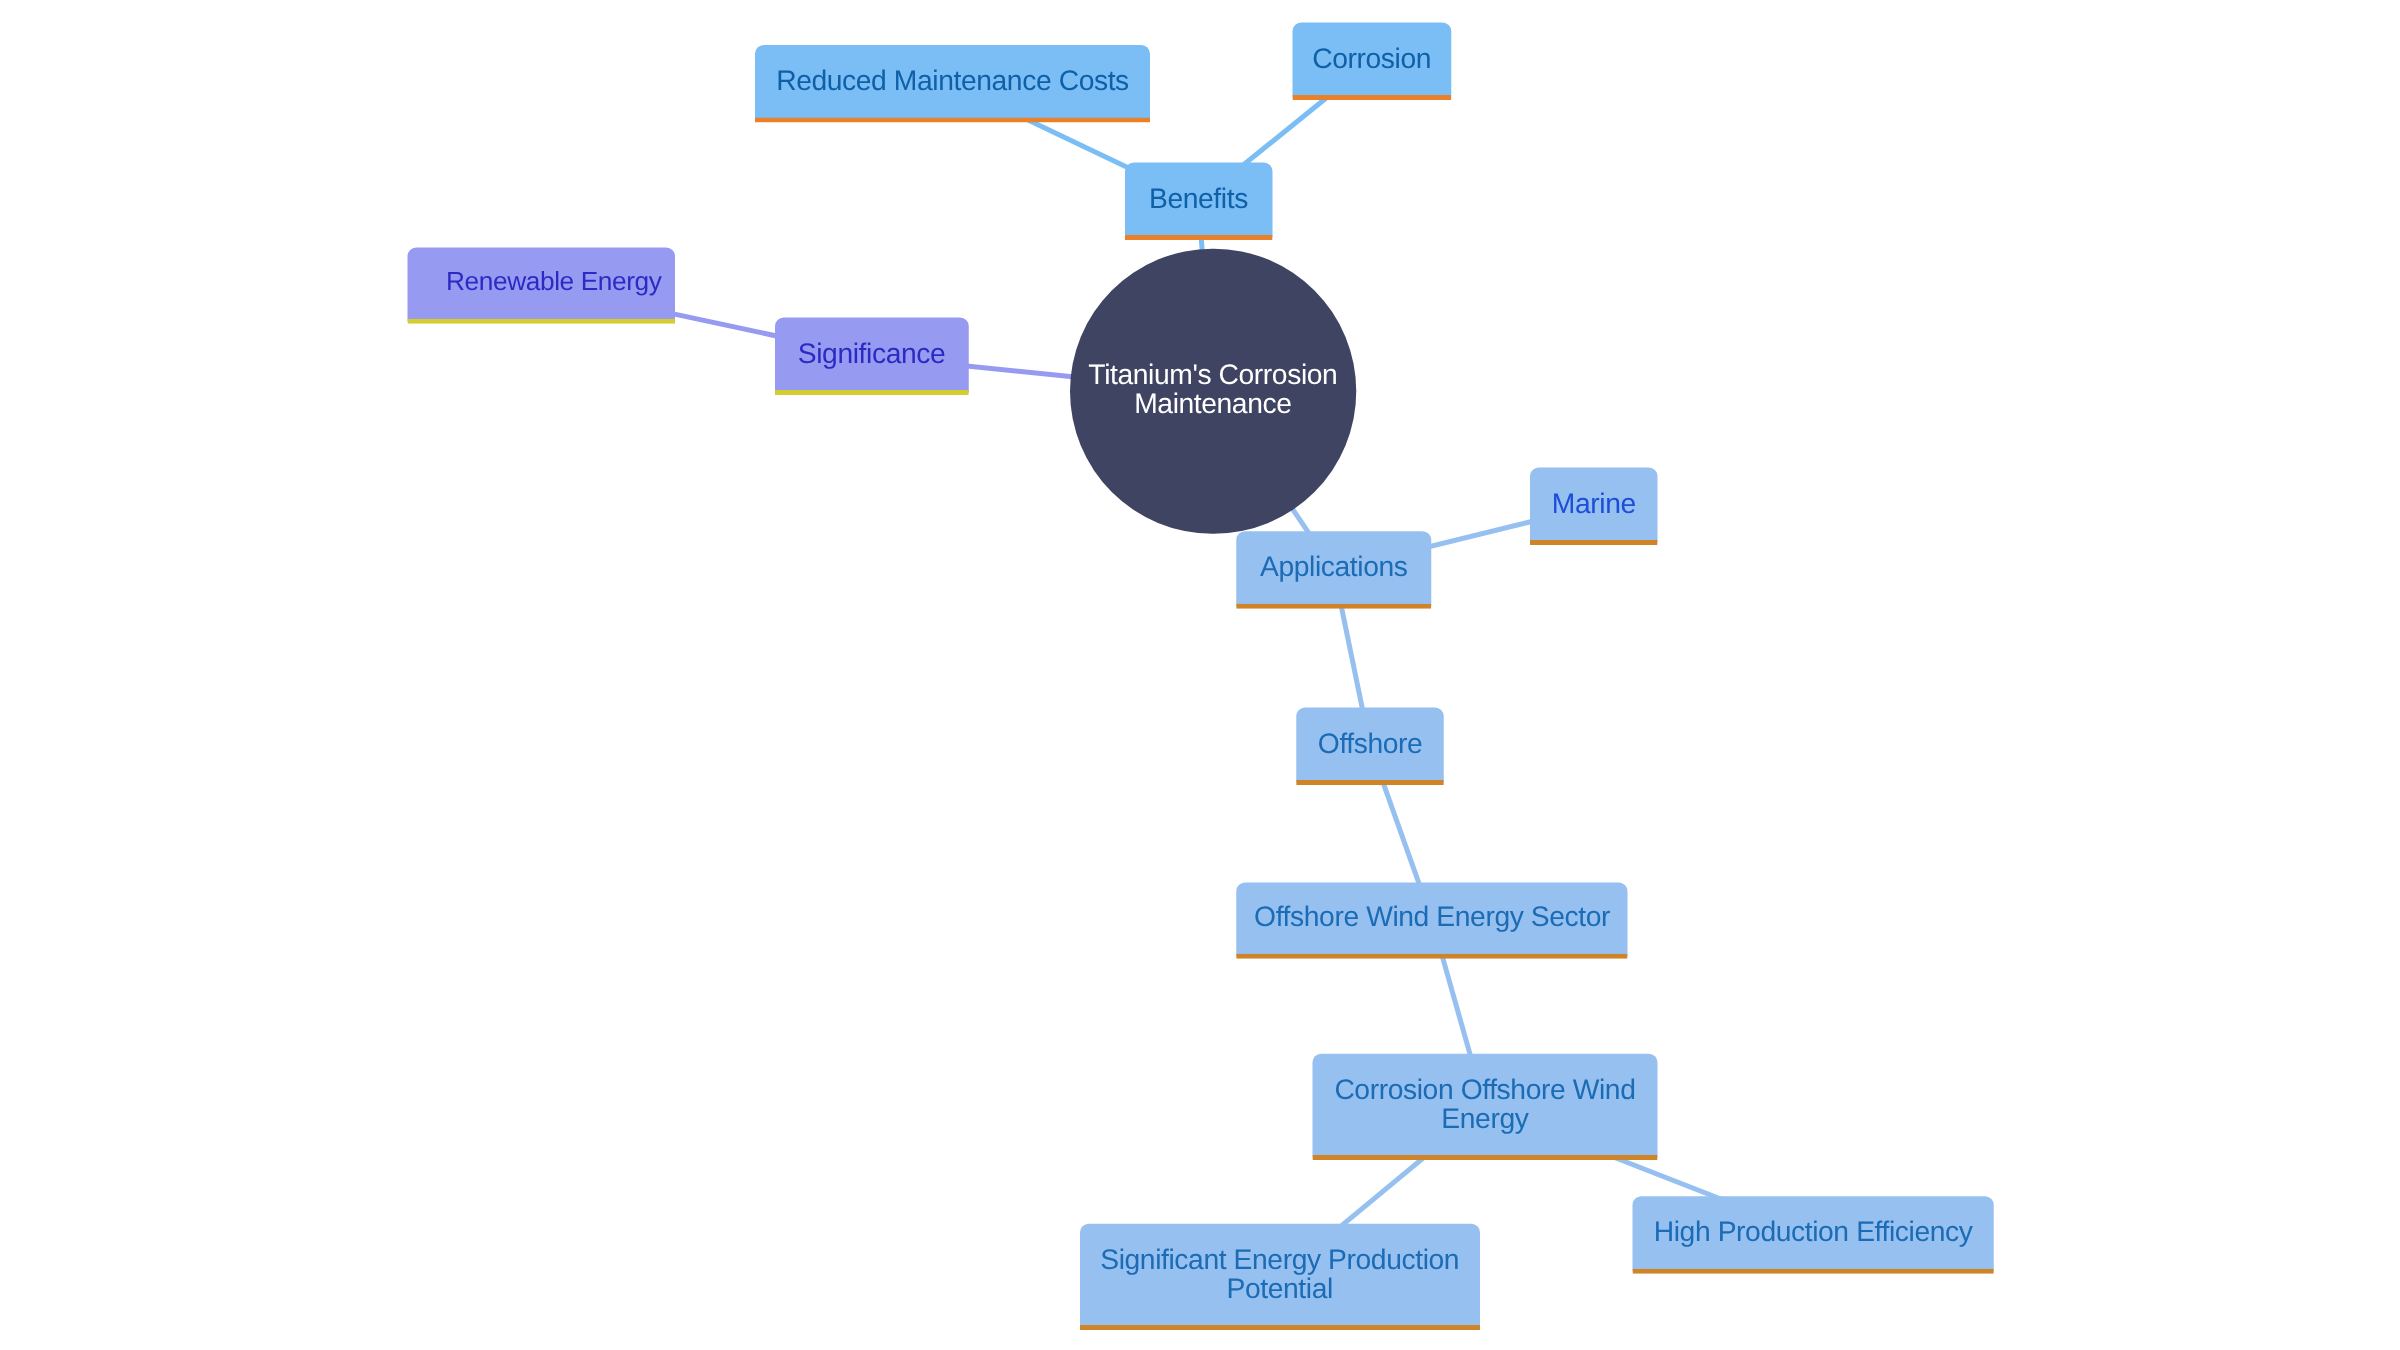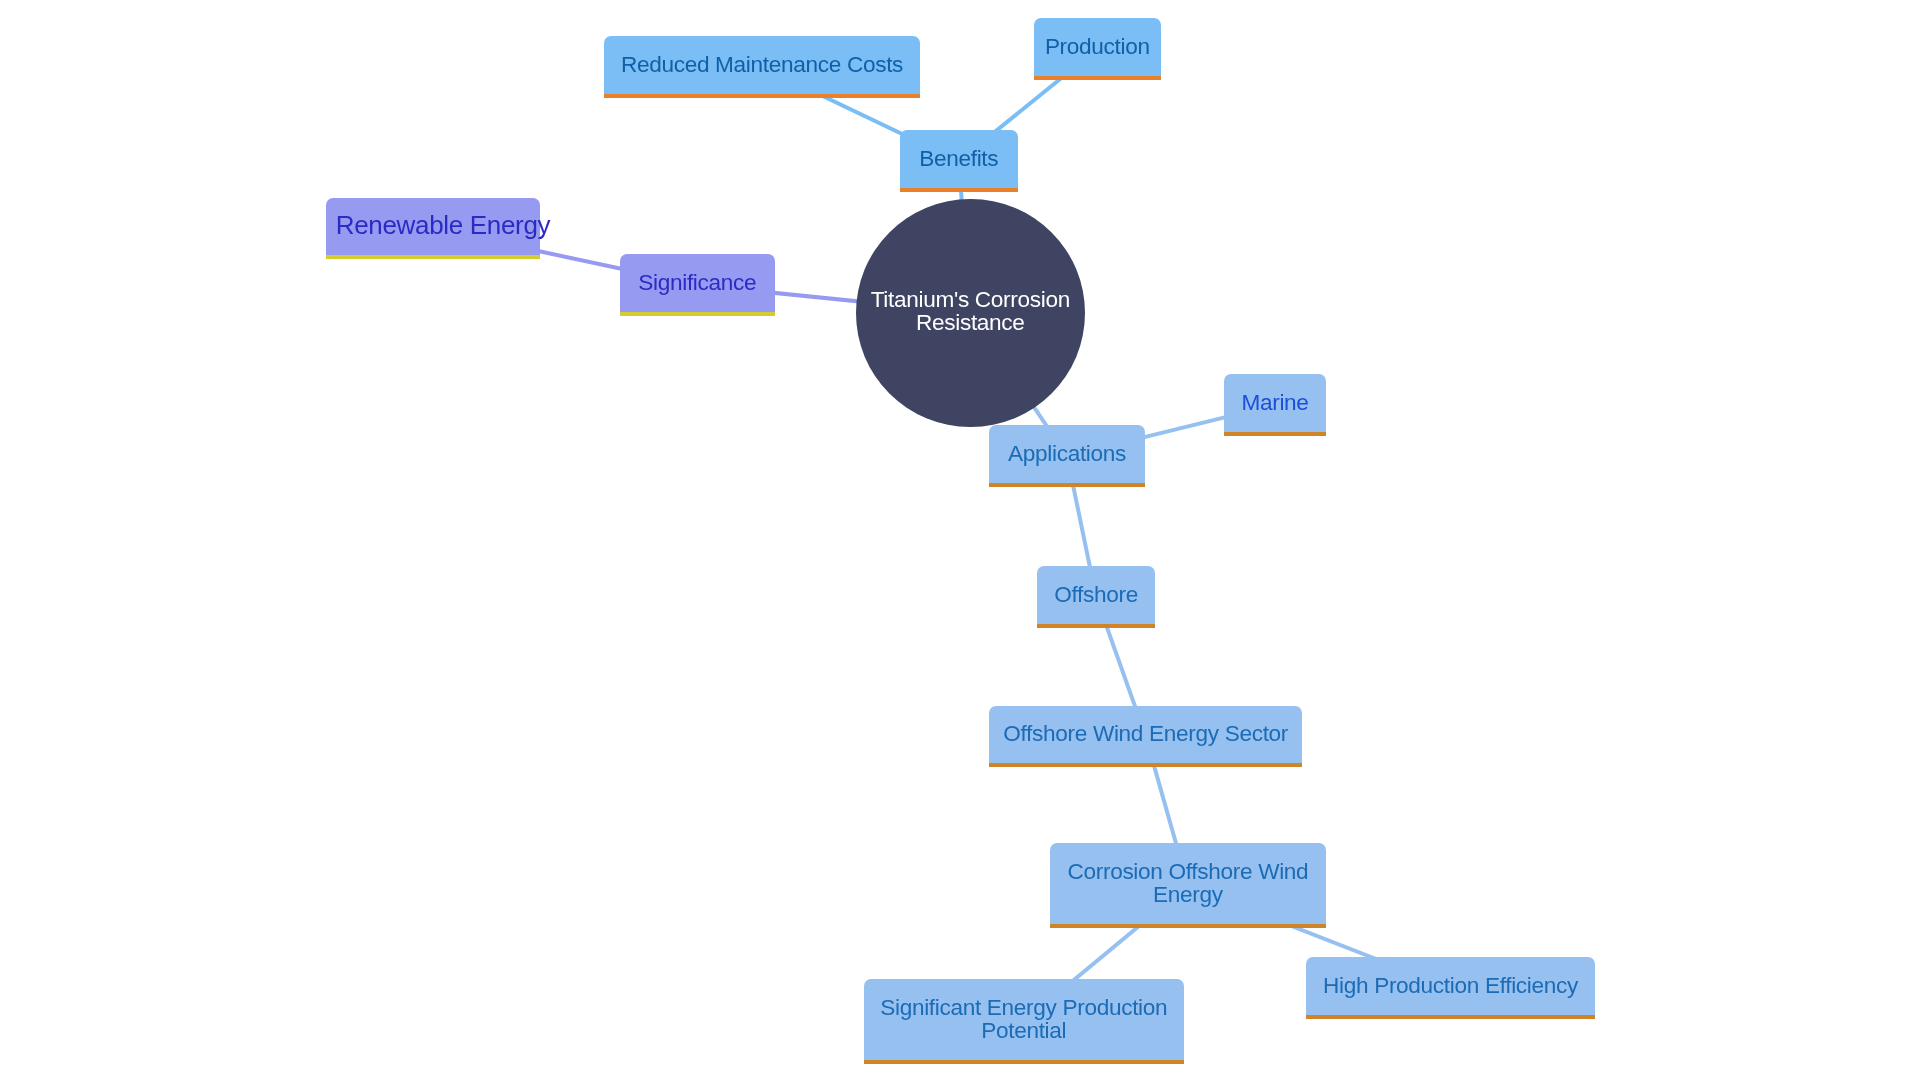--- a/index.html
+++ b/index.html
@@ -32,41 +32,41 @@
     <path d="M1067.05,456.09999999999997 L1096.1,596.95" fill="none" stroke="#96c0f0" stroke-width="4"></path>
     <path d="M1096.1,596.95 L1145.7,736.3000000000001" fill="none" stroke="#96c0f0" stroke-width="4"></path>
     <path d="M1145.7,736.3000000000001 L1187.9499999999998,885.55" fill="none" stroke="#96c0f0" stroke-width="4"></path>
     <path d="M1187.9499999999998,885.55 L1023.75,1021.55" fill="none" stroke="#96c0f0" stroke-width="4"></path>
     <path d="M1187.9499999999998,885.55 L1450.5,988" fill="none" stroke="#96c0f0" stroke-width="4"></path>
   </svg>
 
   <div class="root" style="left: 856px; top: 198.5px; width: 228.6px; height: 228.6px; background: rgb(62, 68, 97); color: rgb(255, 255, 255);">
     <span class="lbl" style="font-size: 22.6px;">
       <span class="ln">Titanium's Corrosion</span>
-      <span class="ln">Resistance</span>
+      <span class="ln">Maintenance</span>
     </span>
   </div>
 
   <div class="node" style="left: 604px; top: 36.3px; width: 316px; height: 61.5px; background: rgb(122, 190, 245); color: rgb(16, 96, 168); border-bottom: 4px solid rgb(233, 129, 42);">
     <span class="lbl" style="font-size: 22.6px;">
       <span class="ln">Reduced Maintenance Costs</span>
     </span>
   </div>
   <div class="node" style="left: 1033.8px; top: 18.3px; width: 127px; height: 61.4px; background: rgb(122, 190, 245); color: rgb(16, 96, 168); border-bottom: 4px solid rgb(233, 129, 42);">
     <span class="lbl" style="font-size: 22.6px;">
-      <span class="ln">Production</span>
+      <span class="ln">Corrosion</span>
     </span>
   </div>
   <div class="node" style="left: 900px; top: 130.3px; width: 117.5px; height: 61.5px; background: rgb(122, 190, 245); color: rgb(16, 96, 168); border-bottom: 4px solid rgb(233, 129, 42);">
     <span class="lbl" style="font-size: 22.6px;">
       <span class="ln">Benefits</span>
     </span>
   </div>
   <div class="node" style="left: 325.8px; top: 197.8px; width: 214.4px; height: 61.4px; background: rgb(150, 155, 241); color: rgb(43, 43, 196); border-bottom: 4.3px solid rgb(211, 205, 49);">
-    <span class="lbl" style="font-size: 26px; margin-left: 20px;">
+    <span class="lbl" style="font-size: 21px; margin-left: 20px;">
       <span class="ln">Renewable Energy</span>
     </span>
   </div>
   <div class="node" style="left: 620px; top: 254.4px; width: 154.5px; height: 61.3px; background: rgb(150, 155, 241); color: rgb(43, 43, 196); border-bottom: 4.3px solid rgb(211, 205, 49);">
     <span class="lbl" style="font-size: 22.6px;">
       <span class="ln">Significance</span>
     </span>
   </div>
   <div class="node" style="left: 989.4px; top: 425.2px; width: 155.3px; height: 61.8px; background: rgb(150, 192, 240); color: rgb(27, 107, 181); border-bottom: 4px solid rgb(208, 132, 40);">
     <span class="lbl" style="font-size: 22.6px;">

